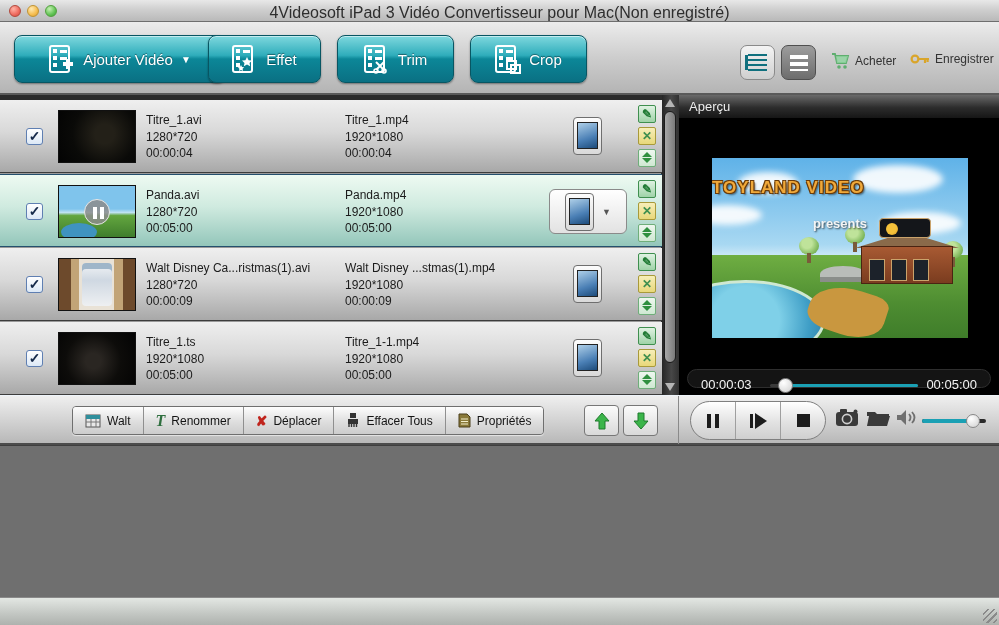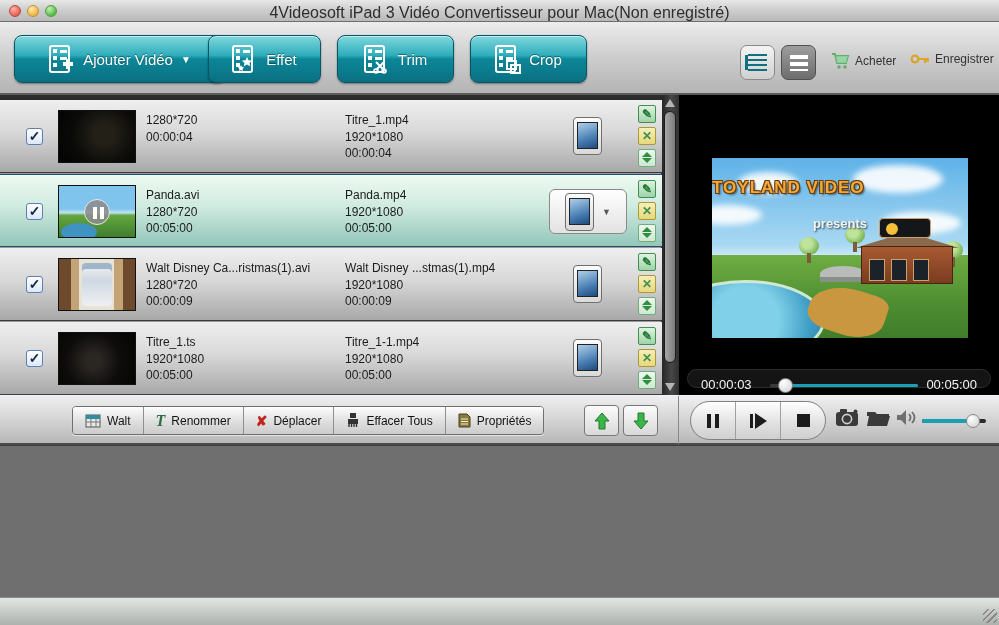--- a/index.html
+++ b/index.html
@@ -262,20 +262,21 @@
     </div>
   </div>
 
   <div id="filelist" class="abs">
     <div id="list-topstrip" class="abs"></div>
 
     <div class="abs row" style="top:5px;">
       <div class="abs checkbox">✓</div>
       <div class="abs thumb dark1"></div>
       <div class="abs colsrc">
+        <div>Titre_1.avi</div>
         <div>1280*720</div>
         <div>00:00:04</div>
       </div>
       <div class="abs colout">
         <div>Titre_1.mp4</div>
         <div>1920*1080</div>
         <div>00:00:04</div>
       </div>
       <div class="ipad plain">
           <div class="screen"></div>
@@ -380,20 +381,21 @@
     </div>
   </div>
 
   <div id="vscroll" class="abs">
     <div class="abs sarrow up"></div>
     <div id="sthumb" class="abs"></div>
     <div class="abs sarrow dn"></div>
   </div>
 
   <div id="preview" class="abs">
+    <div id="preview-header" class="abs">Aperçu</div>
     <div id="video" class="abs">
       <div class="cloud" style="left:10%;top:8%;width:60px;height:22px;"></div>
       <div class="cloud" style="left:55%;top:4%;width:90px;height:28px;"></div>
       <div class="cloud" style="left:-8%;top:26%;width:70px;height:20px;"></div>
       <div class="cloud" style="left:66%;top:30%;width:80px;height:22px;"></div>
       <div id="ground"></div>
       <div id="pond"></div>
       <div id="path"></div>
       <div id="bridge"></div>
       <div class="tree" style="left:34%;top:44%;">

